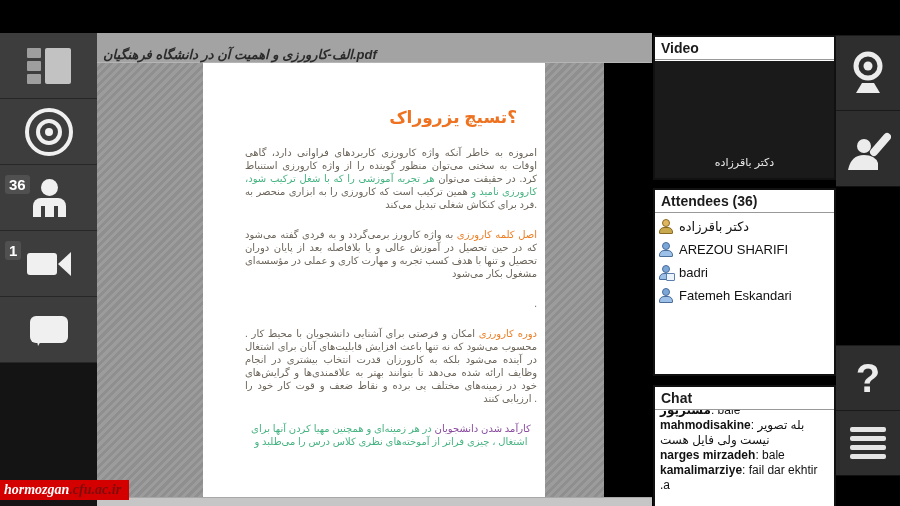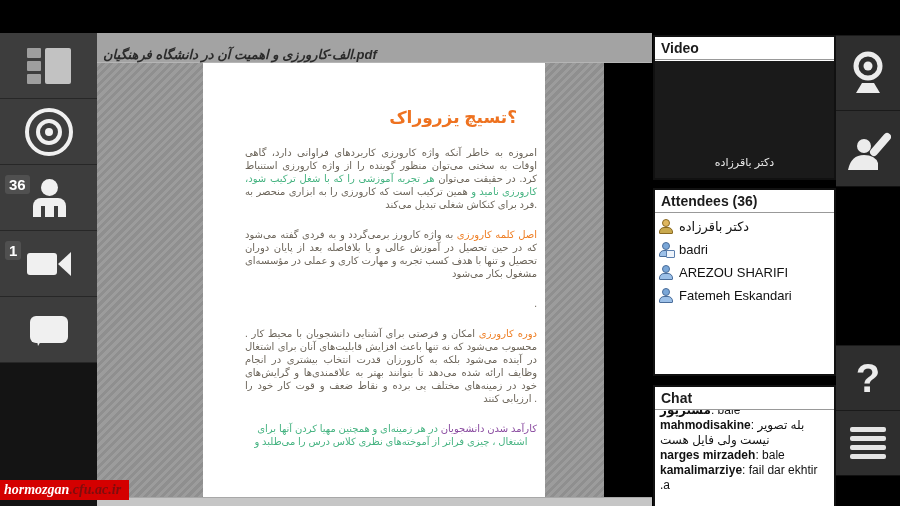--- a/index.html
+++ b/index.html
@@ -46,21 +46,21 @@
   .docarea{position:absolute;left:97px;top:63px;width:507px;height:434px;
            background:repeating-linear-gradient(135deg,#9c9c9c 0 3px,#8f8f8f 3px 6px);}
   .page{position:absolute;left:106px;top:0;width:342px;height:434px;background:#fff;overflow:hidden;}
   .bottombar{position:absolute;left:97px;top:497px;width:555px;height:9px;background:#c6c6c6;border-top:1px solid #a8a8a8;}
 
   .mirror{direction:ltr;unicode-bidi:bidi-override;}
   .slide-title{margin:44px 28px 0 0;text-align:right;font-size:17px;font-weight:bold;color:#ee7220;}
   .slide-body{margin:18px 8px 0 42px;width:292px;}
   .spara{margin:0 0 17px 0;font-size:10px;line-height:13px;color:#6b6459;
          text-align:justify;text-align-last:right;}
-  .spara.center{text-align:right;text-align-last:center;}
+  .spara.center{text-align:center;text-align-last:center;}
   .c-body{color:#6b6459}.c-green{color:#45b381}.c-orange{color:#ee7d22}.c-purple{color:#8a4ba0}
 
   
   .site-badge{position:absolute;left:0;top:480px;height:20px;background:#d40000;padding:0 8px 0 4px;
               display:flex;align-items:center;z-index:5;font-family:"Liberation Serif",serif;
               font-style:italic;font-weight:bold;font-size:14px;}
   .site-badge .w{color:#fff}.site-badge .r{color:#7d0d0d}
 
   
   .rightcol{position:absolute;left:652px;top:0;width:184px;height:506px;background:#000;}
@@ -183,33 +183,33 @@
       </div>
       <div class="att-list">
           <div class="att-row">
             <span class="avatar host">
               <span class="hd"></span>
               <span class="bd"></span>
             </span>
             <span class="nm" dir="auto">دکتر باقرزاده</span>
           </div>
           <div class="att-row">
+            <span class="avatar blue">
+              <span class="hd"></span>
+              <span class="bd"></span>
+            </span>
+            <span class="nm" dir="auto">AREZOU SHARIFI</span>
+          </div>
+          <div class="att-row">
             <span class="avatar blue-badge">
               <span class="hd"></span>
               <span class="bd"></span>
               <span class="dev"></span>
             </span>
             <span class="nm" dir="auto">badri</span>
-          </div>
-          <div class="att-row">
-            <span class="avatar blue">
-              <span class="hd"></span>
-              <span class="bd"></span>
-            </span>
-            <span class="nm" dir="auto">AREZOU SHARIFI</span>
           </div>
           <div class="att-row">
             <span class="avatar blue">
               <span class="hd"></span>
               <span class="bd"></span>
             </span>
             <span class="nm" dir="auto">Fatemeh Eskandari</span>
           </div>
         </div>
     </div>

